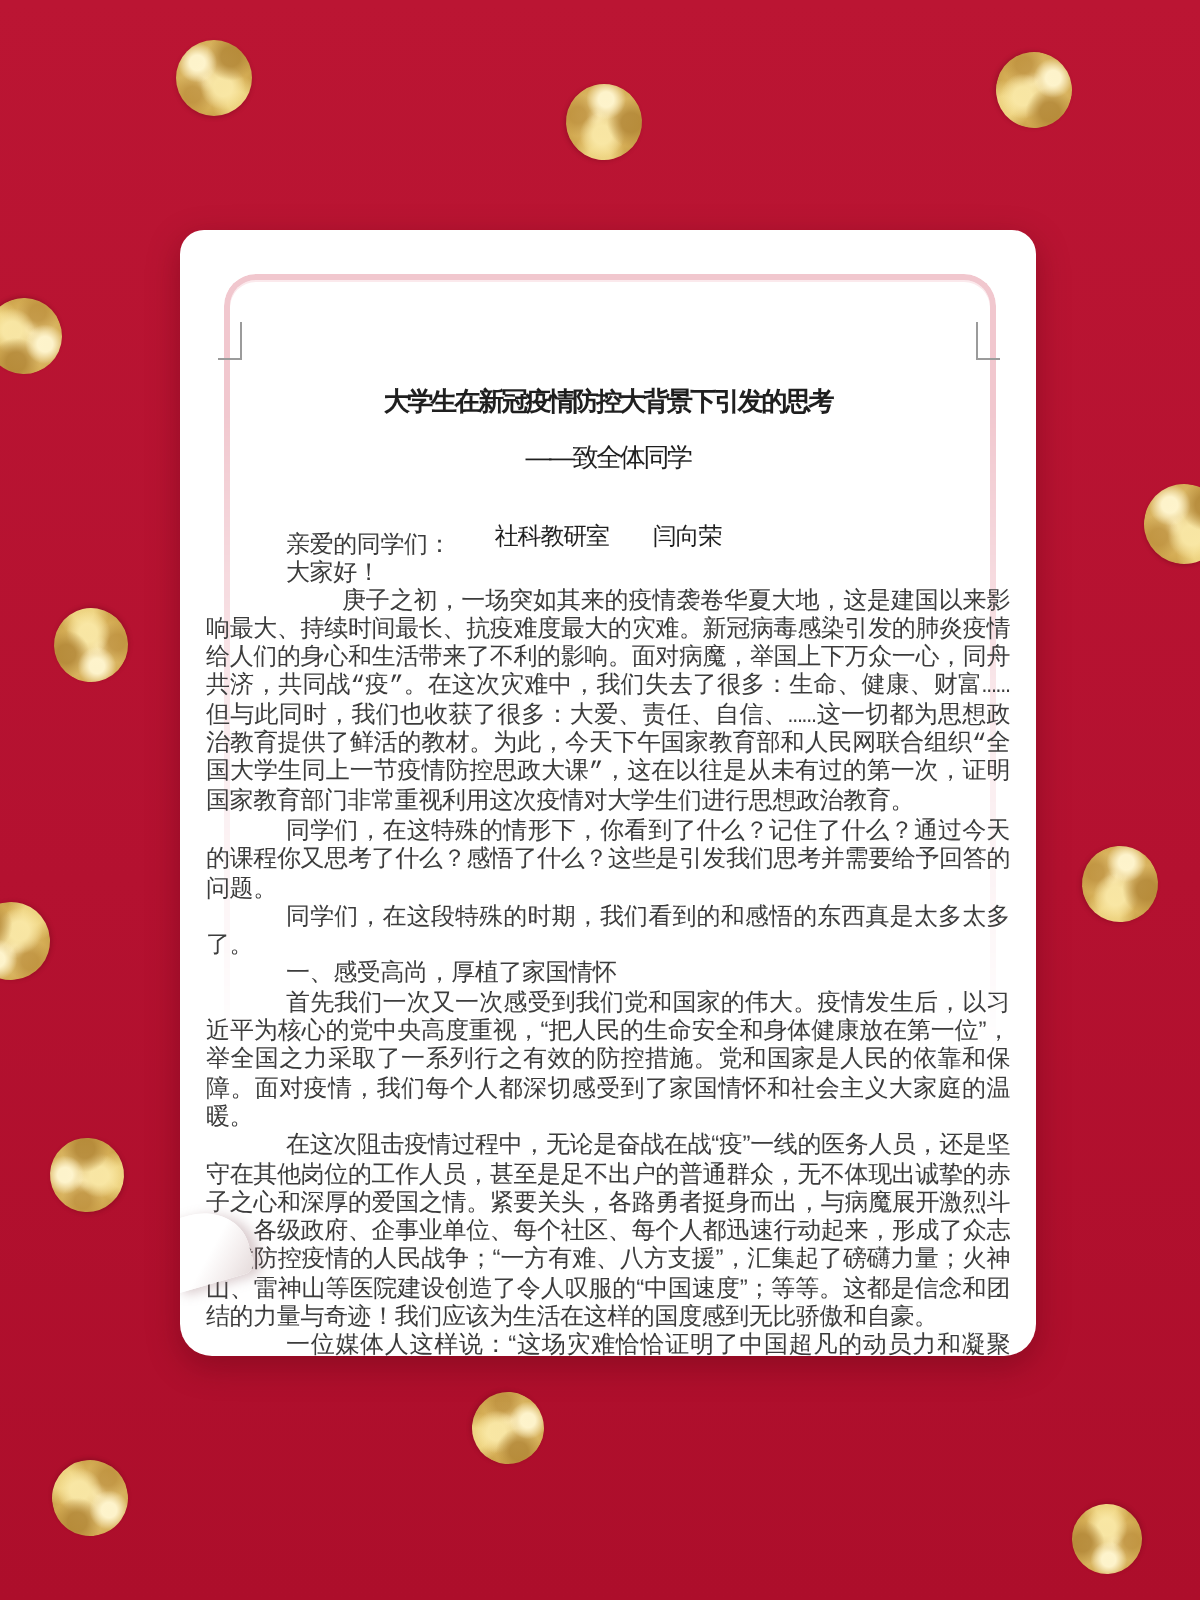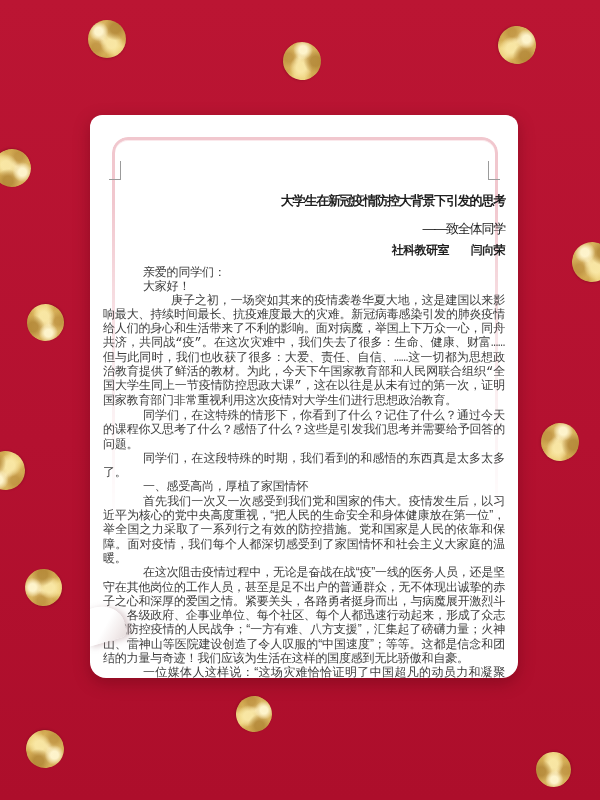--- a/index.html
+++ b/index.html
@@ -38,24 +38,24 @@
     box-shadow:inset 0 1px 0 #fbe9ec, 0 1px 2px rgba(214,160,170,.35);
     -webkit-mask-image:linear-gradient(to bottom,#000 12%,rgba(0,0,0,.35) 42%,transparent 72%);
     mask-image:linear-gradient(to bottom,#000 12%,rgba(0,0,0,.35) 42%,transparent 72%);
   }
   .bracket{
     position:absolute;top:46px;width:11px;height:18px;
     border-bottom:1px solid #9b9b9b;
   }
   .bracket-left{left:19px;border-right:1px solid #9b9b9b;}
   .bracket-right{right:18px;border-left:1px solid #9b9b9b;}
-  .head{position:absolute;top:78px;left:13px;right:13px;text-align:right;color:#1f1f1f;}
+  .head{position:absolute;top:78px;left:13px;right:13px;text-align:center;color:#1f1f1f;}
   .title{font-size:13px;font-weight:bold;letter-spacing:-1.2px;line-height:16px;}
   .subtitle{font-size:13px;font-weight:normal;letter-spacing:-1.2px;margin-top:12px;line-height:16px;}
-  .byline{font-size:12px;font-weight:bold;letter-spacing:-0.6px;margin-top:6px;line-height:15px;}
+  .byline{font-size:12px;font-weight:normal;letter-spacing:-0.6px;margin-top:24px;line-height:15px;}
   .byline-author{margin-left:22px;}
   .body-text{
     position:absolute;top:150px;left:13px;right:13px;bottom:0;
     font-size:12px;line-height:14.3px;letter-spacing:-0.2px;
     color:#3c3c3c;text-align:justify;overflow:hidden;
   }
   .body-text p{margin:0;}
   .salutation{text-indent:40px;}
   .para{text-indent:40px;}
   .para.deep{text-indent:68px;font-family:Liberation Mono, monospace;}

